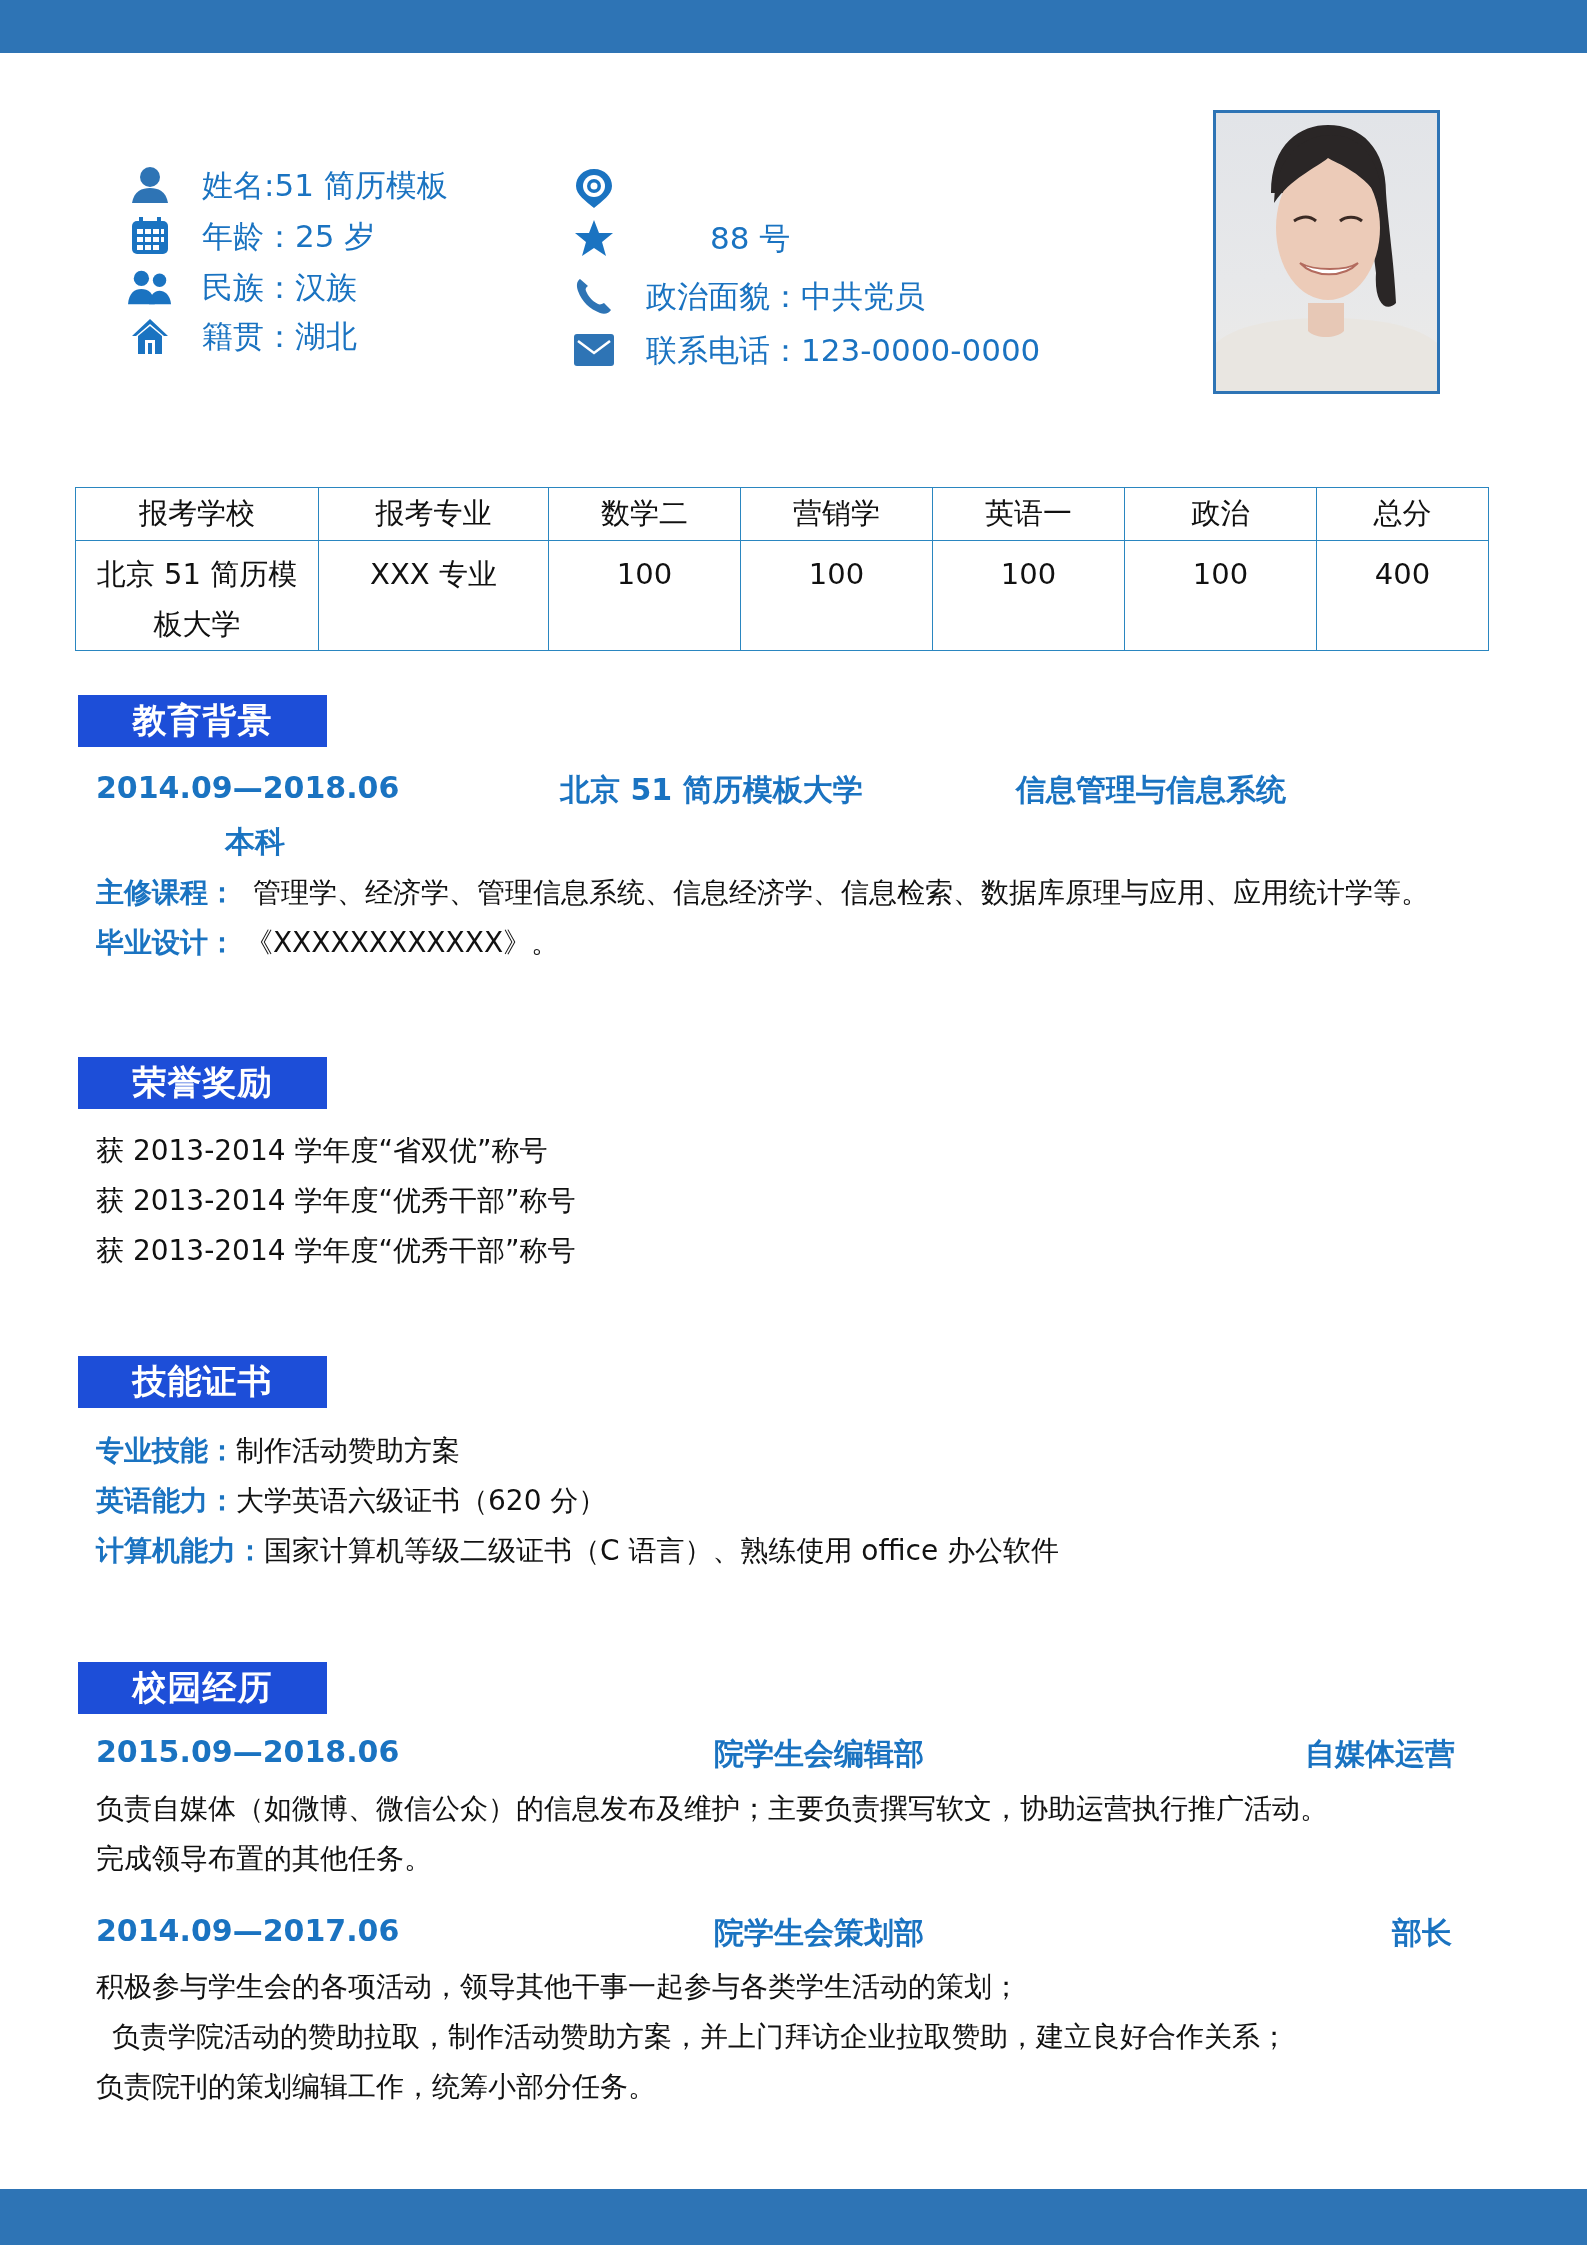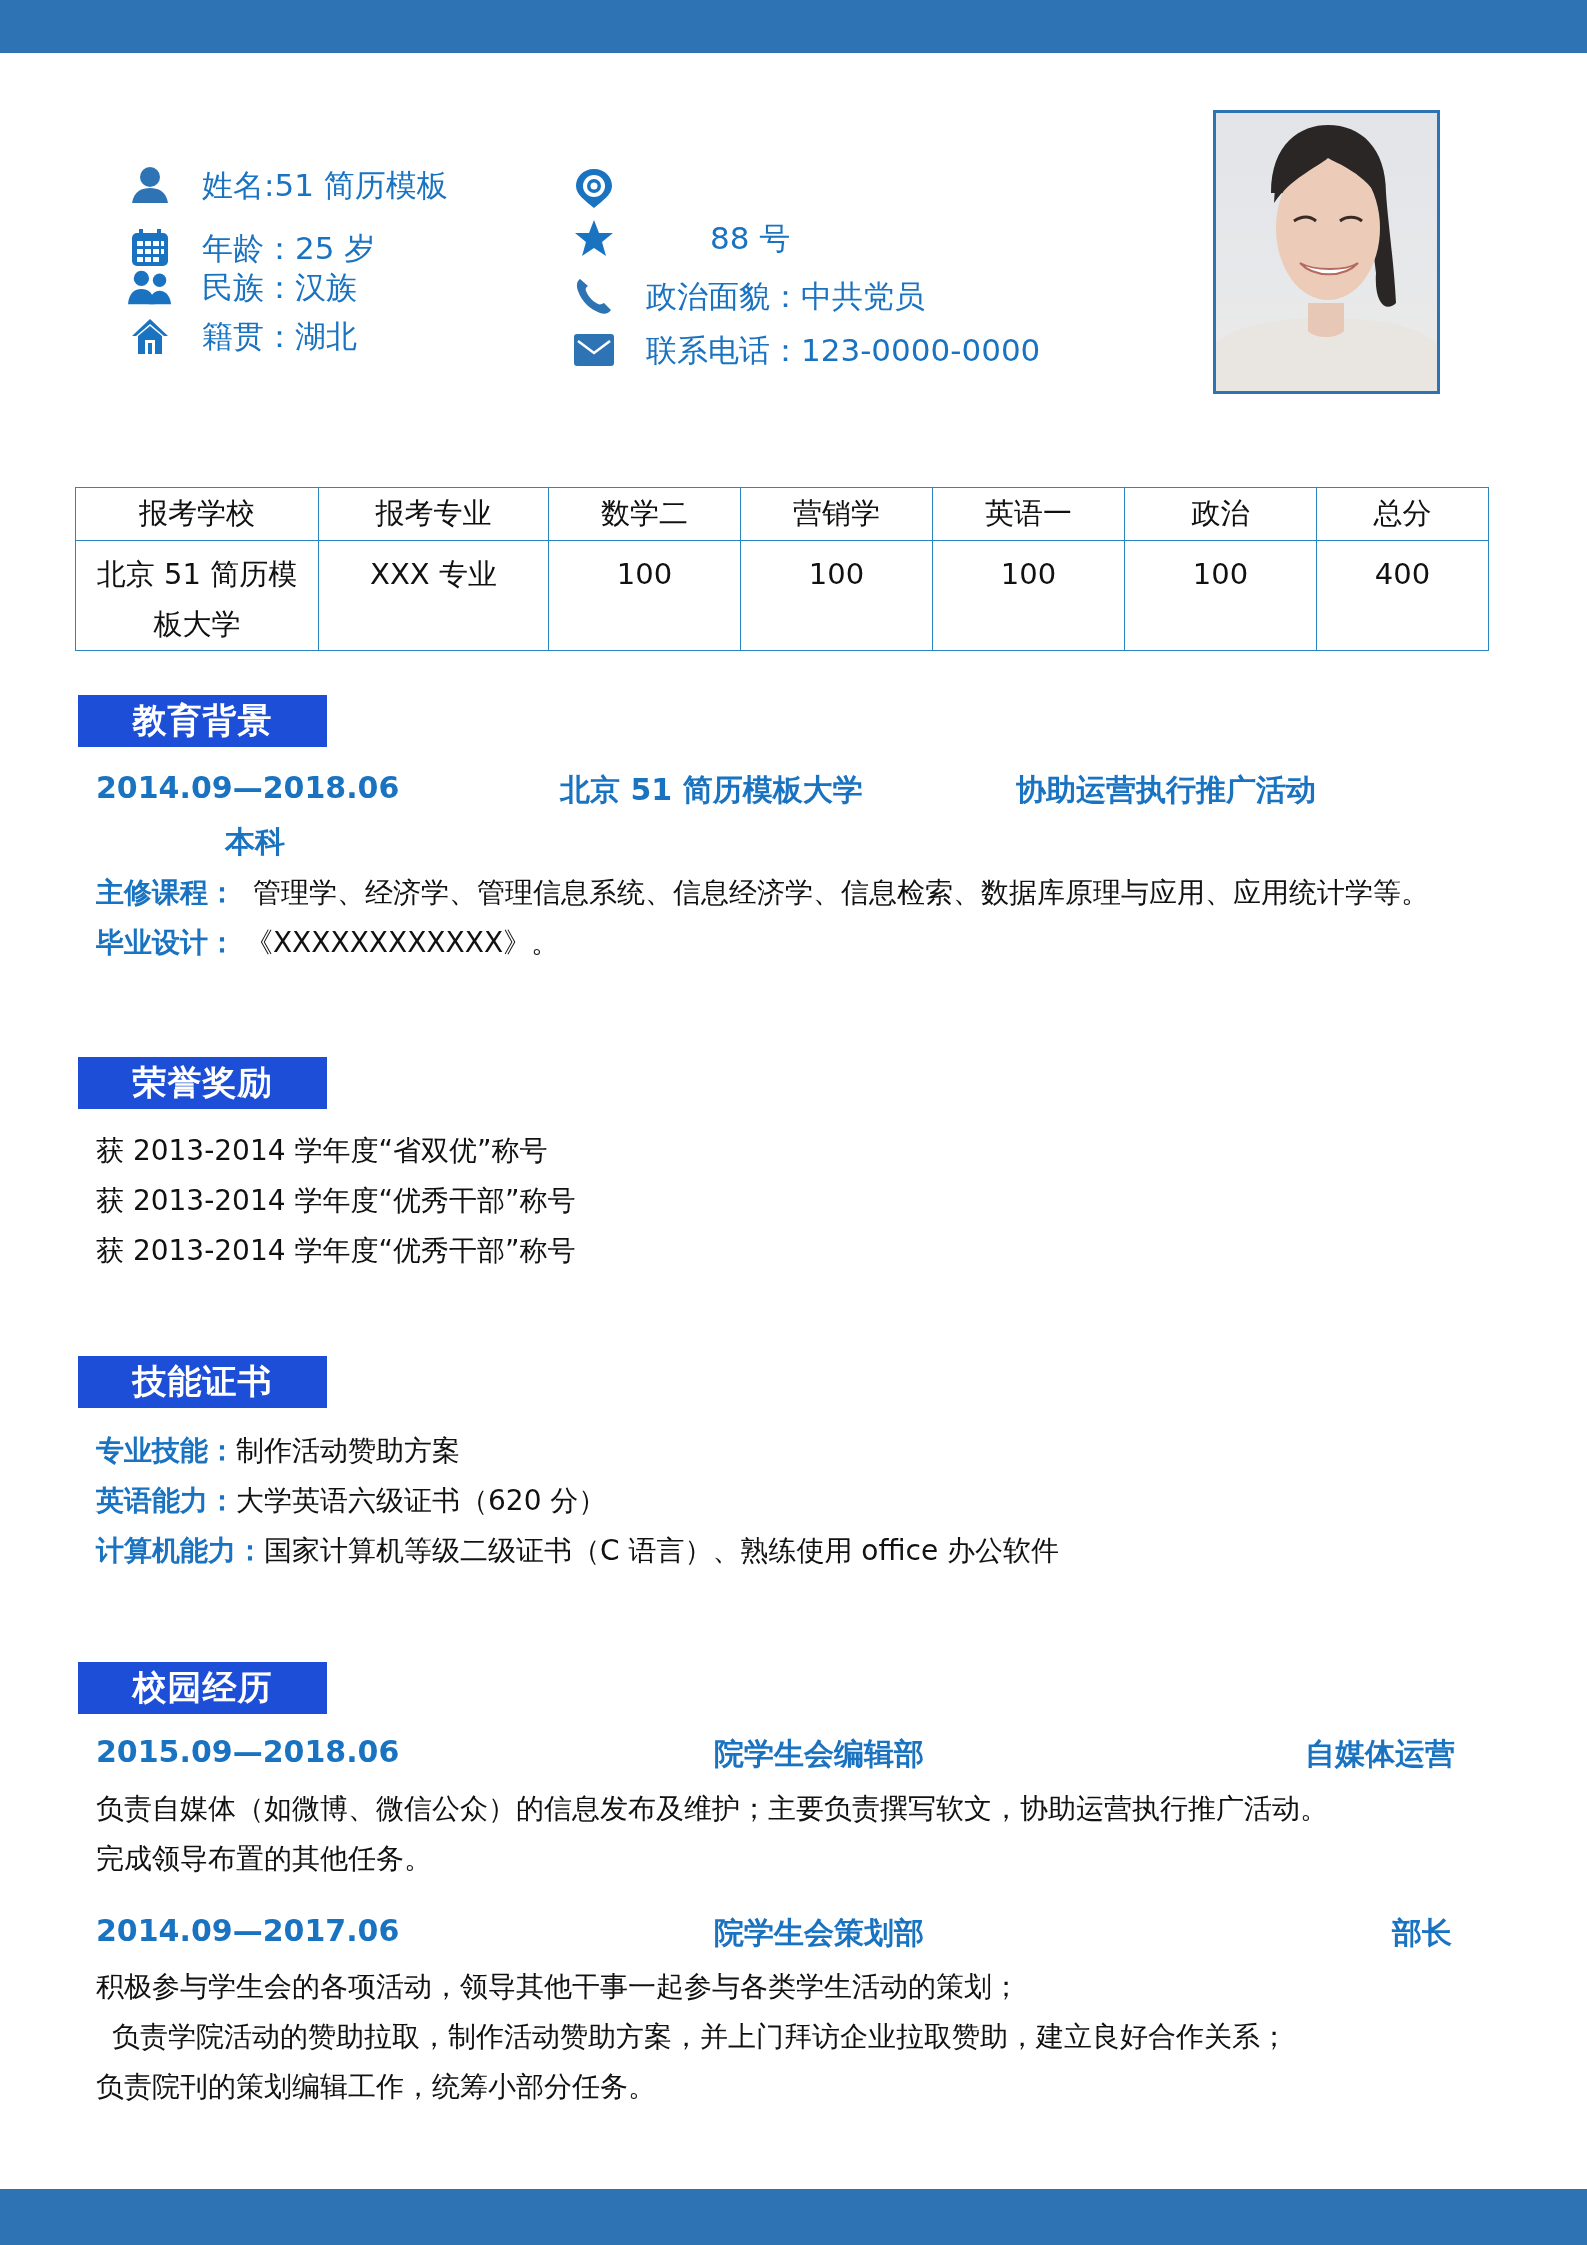--- a/index.html
+++ b/index.html
@@ -36,21 +36,21 @@
 
 <div class="info-row" style="left:128px; top:165px;">
   <span class="ico">
     <svg width="40" height="40" viewBox="0 0 40 40">
         <circle cx="20" cy="12" r="10" fill="#2e74b5"></circle>
         <path d="M2 38 C4 26 12 23 20 23 C28 23 36 26 38 38 Z" fill="#2e74b5"></path>
       </svg>
   </span>
   <span>姓名:51 简历模板</span>
 </div>
-<div class="info-row" style="left:128px; top:228px;">
+<div class="info-row" style="left:128px; top:216px;">
   <span class="ico">
     <svg width="40" height="40" viewBox="0 0 40 40">
         <rect x="2" y="5" width="36" height="33" rx="5" fill="#1a73c1"></rect>
         <rect x="9" y="1" width="4" height="8" fill="#1a73c1"></rect>
         <rect x="27" y="1" width="4" height="8" fill="#1a73c1"></rect>
         <g fill="#fff">
           <rect x="7" y="13" width="6" height="5"></rect>
           <rect x="15" y="13" width="6" height="5"></rect>
           <rect x="23" y="13" width="6" height="5"></rect>
           <rect x="31" y="13" width="3" height="5"></rect>
@@ -159,21 +159,21 @@
       <td>100</td>
       <td>100</td>
       <td>400</td>
     </tr>
   </tbody>
 </table>
 
 <div class="sec-head" style="top:695px;">教育背景</div>
 <div class="hl" style="left:96px; top:770px;">2014.09—2018.06</div>
 <div class="hl" style="left:560px; top:770px;">北京 51 简历模板大学</div>
-<div class="hl" style="left:1016px; top:770px;">协助运营执行推广活动</div>
+<div class="hl" style="left:1016px; top:770px;">信息管理与信息系统</div>
 <div class="hl" style="left:225px; top:822px;">本科</div>
 <div class="line" style="left:96px; top:874px;">
   <span class="lbl">主修课程：</span>
   <span style="margin-left:8px;">管理学、经济学、管理信息系统、信息经济学、信息检索、数据库原理与应用、应用统计学等。</span>
 </div>
 <div class="line" style="left:96px; top:924px;">
   <span class="lbl">毕业设计：</span>
   <span>《XXXXXXXXXXXX》。</span>
 </div>
 

